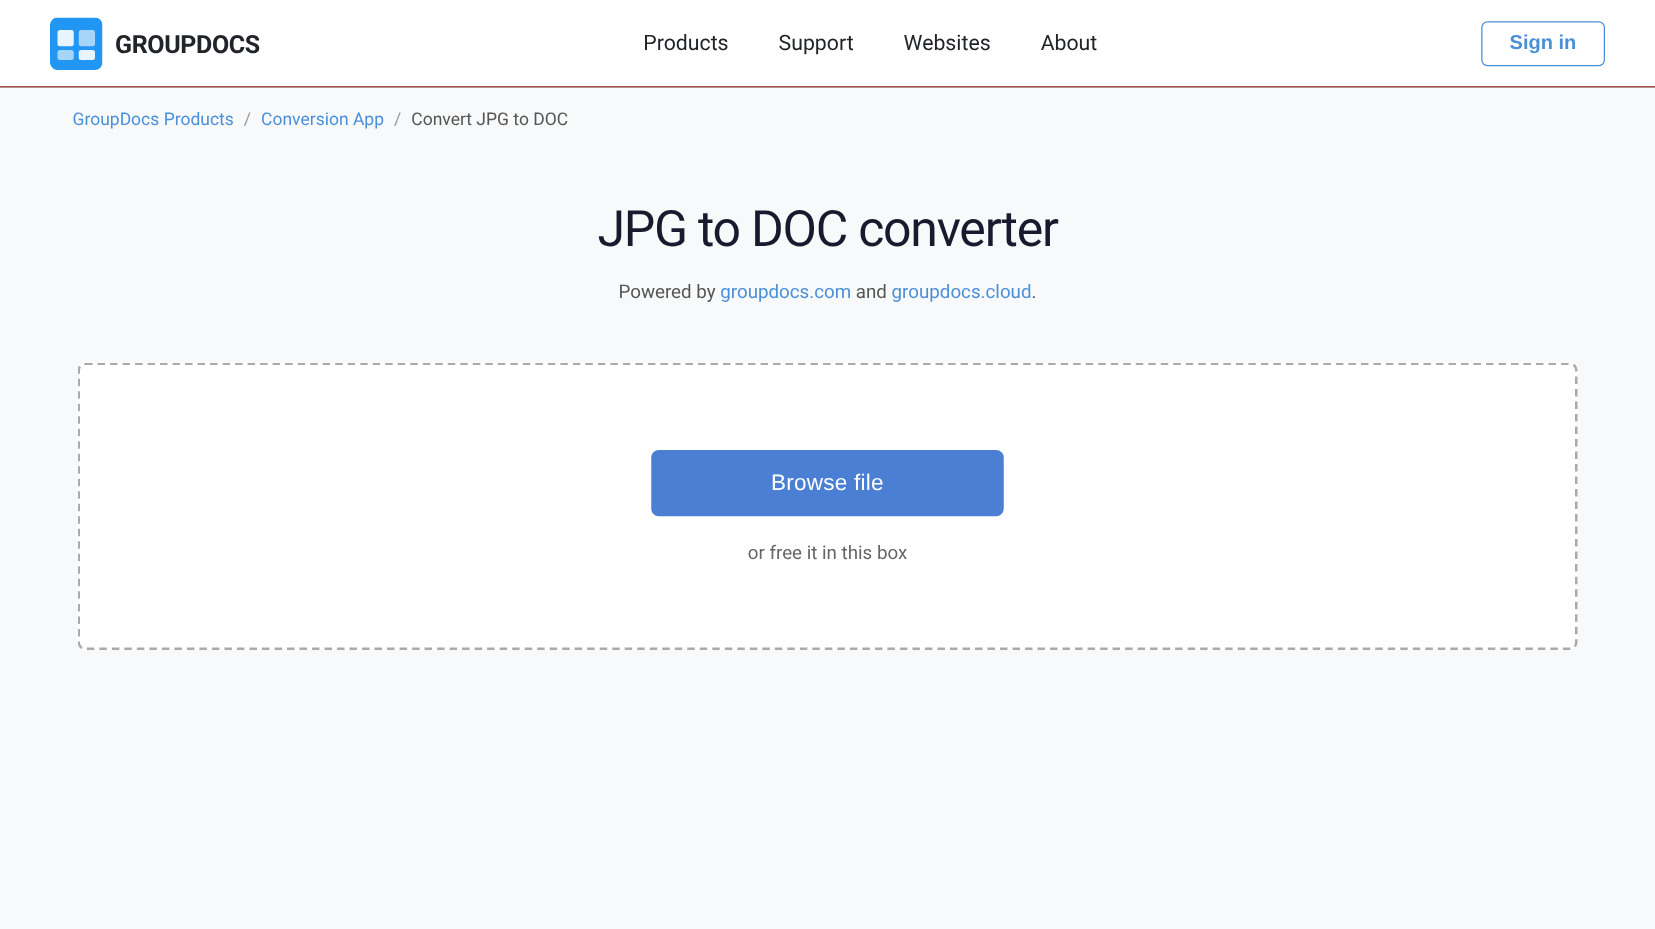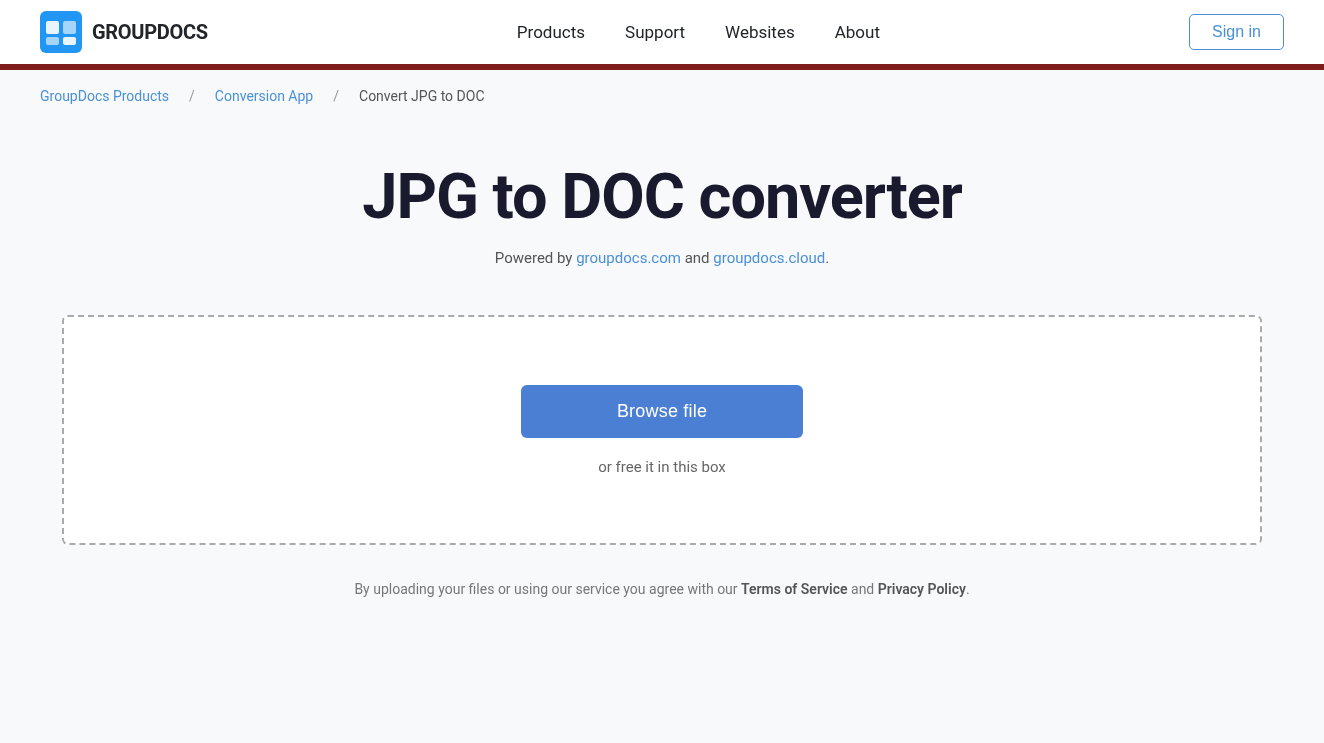--- a/index.html
+++ b/index.html
@@ -12,21 +12,21 @@
       font-family: -apple-system, BlinkMacSystemFont, 'Segoe UI', Roboto, Oxygen, sans-serif;
       background-color: #f8f9fa;
       color: #212529;
       min-height: 743px;
       width: 1324px;
     }
 
     
     header {
       background-color: #ffffff;
-      border-bottom: 6px solid #7f1d1d;
+      border-bottom: 1px solid #7f1d1d;
       display: flex;
       align-items: center;
       padding: 0 40px;
       height: 70px;
       justify-content: space-between;
     }
 
     .logo-area {
       display: flex;
       align-items: center;
@@ -56,29 +56,29 @@
     }
 
     .sign-in-btn {
       border: 1.5px solid #4a90d9;
       color: #4a90d9;
       background: transparent;
       padding: 8px 22px;
       border-radius: 5px;
       font-size: 16px;
       cursor: pointer;
-      font-weight: 400;
+      font-weight: 700;
     }
 
     
     .breadcrumb {
       display: flex;
       align-items: flex-start;
-      padding: 18px 40px;
-      gap: 20px;
+      padding: 18px 58px;
+      gap: 8px;
       font-size: 14px;
     }
 
     .breadcrumb-item {
       color: #4a90d9;
       text-decoration: none;
       cursor: pointer;
     }
 
     .breadcrumb-separator {
@@ -92,22 +92,22 @@
 
     
     .main-content {
       display: flex;
       flex-direction: column;
       align-items: center;
       padding: 40px 40px 20px;
     }
 
     .page-title {
-      font-size: 63px;
-      font-weight: 700;
+      font-size: 40px;
+      font-weight: 400;
       color: #1a1a2e;
       text-align: center;
       margin-bottom: 18px;
       letter-spacing: -1px;
       line-height: 1.1;
     }
 
     .page-subtitle {
       font-size: 17px;
       color: #555;
@@ -221,16 +221,13 @@
 
   <p class="powered-by">
     <span>Powered by </span><a>groupdocs.com</a><span> and </span><a>groupdocs.cloud</a><span>.</span>
   </p>
 
   <div class="drop-zone">
     <button class="browse-btn">Browse file</button>
     <span class="drag-text">or free it in this box</span>
   </div>
 
-  <p class="footer-note">
-    <span>By uploading your files or using our service you agree with our </span><a>Terms of Service</a><span> and </span><a>Privacy Policy</a><span>.</span>
-  </p>
 </div>
 
 </body></html>

